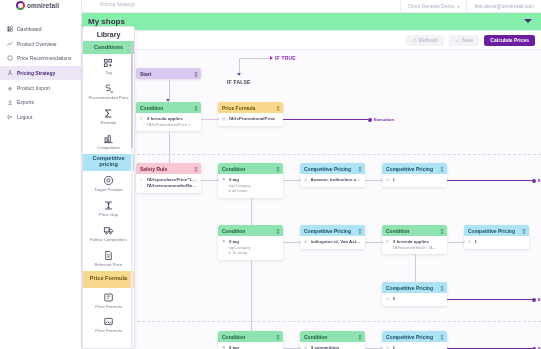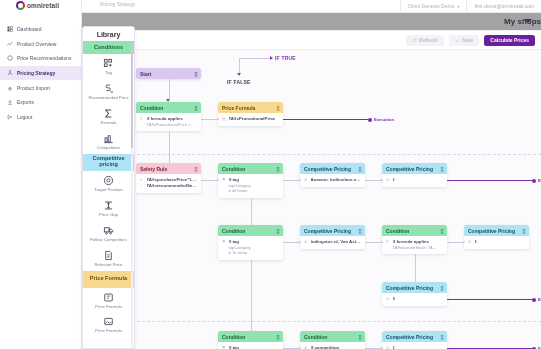--- a/index.html
+++ b/index.html
@@ -66,25 +66,24 @@
   }
   .top-cell {
     border-left: 1px solid #eceaf1;
     height: 13px; display: flex; align-items: center;
     padding: 0 7px; font-size: 5px; color: #b3aabf;
     gap: 3px;
   }
   .caret { font-size: 4px; color: #b3aabf; }
 
   .shopbar {
-    height: 18px; background: #a3a3a3;
+    height: 18px; background: #86efac;
     display: flex; align-items: center;
     position: relative;
     border-bottom: 1px solid #f0eef4;
-    justify-content: flex-end;
   }
   .shop-title {
     font-size: 8px; font-weight: 700; color: #3a3347;
     padding-left: 6px;
   }
   .shop-caret {
     position: absolute; right: 9px; top: 6px;
     width: 0; height: 0;
     border-left: 4px solid transparent;
     border-right: 4px solid transparent;

